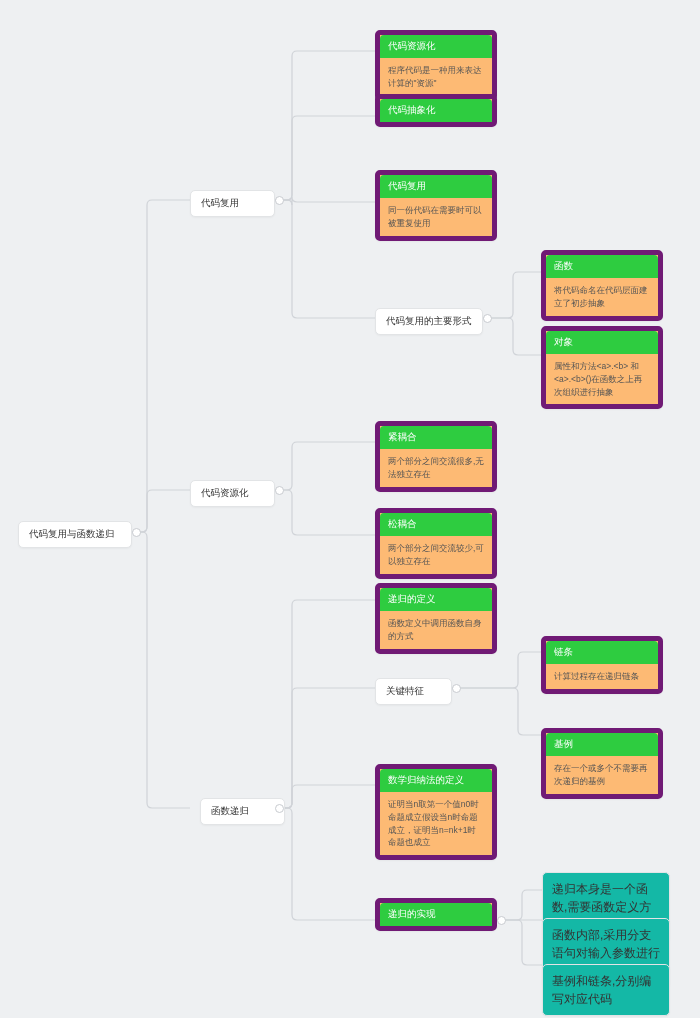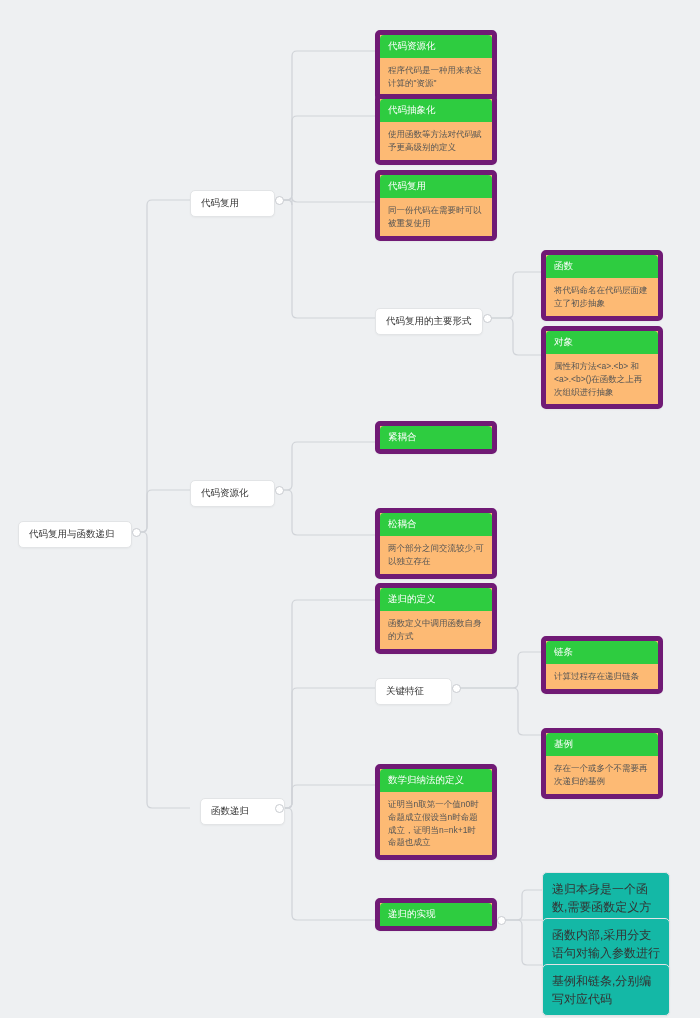--- a/index.html
+++ b/index.html
@@ -60,21 +60,20 @@
     <div class="t">函数递归</div>
   </div>
 <div class="joint" style="left:275px;top:804px"></div>
 
 <div class="card" style="left:375px;top:30px">
     <div class="h">代码资源化</div>
     <div class="b">程序代码是一种用来表达计算的"资源"</div>
   </div>
 <div class="card" style="left:375px;top:94px">
     <div class="h">代码抽象化</div>
-    <div class="b">使用函数等方法对代码赋予更高级别的定义</div>
   </div>
 <div class="card" style="left:375px;top:170px">
     <div class="h">代码复用</div>
     <div class="b">同一份代码在需要时可以被重复使用</div>
   </div>
 
 <div class="node" style="left:375px;top:308px;width:108px">
     <div class="t">代码复用的主要形式</div>
   </div>
 <div class="joint" style="left:483px;top:314px"></div>
@@ -83,20 +82,21 @@
     <div class="h">函数</div>
     <div class="b">将代码命名在代码层面建立了初步抽象</div>
   </div>
 <div class="card" style="left:541px;top:326px">
     <div class="h">对象</div>
     <div class="b">属性和方法&lt;a&gt;.&lt;b&gt; 和&lt;a&gt;.&lt;b&gt;()在函数之上再次组织进行抽象</div>
   </div>
 
 <div class="card" style="left:375px;top:421px">
     <div class="h">紧耦合</div>
+    <div class="b">两个部分之间交流很多,无法独立存在</div>
   </div>
 <div class="card" style="left:375px;top:508px">
     <div class="h">松耦合</div>
     <div class="b">两个部分之间交流较少,可以独立存在</div>
   </div>
 
 <div class="card" style="left:375px;top:583px">
     <div class="h">递归的定义</div>
     <div class="b">函数定义中调用函数自身的方式</div>
   </div>

